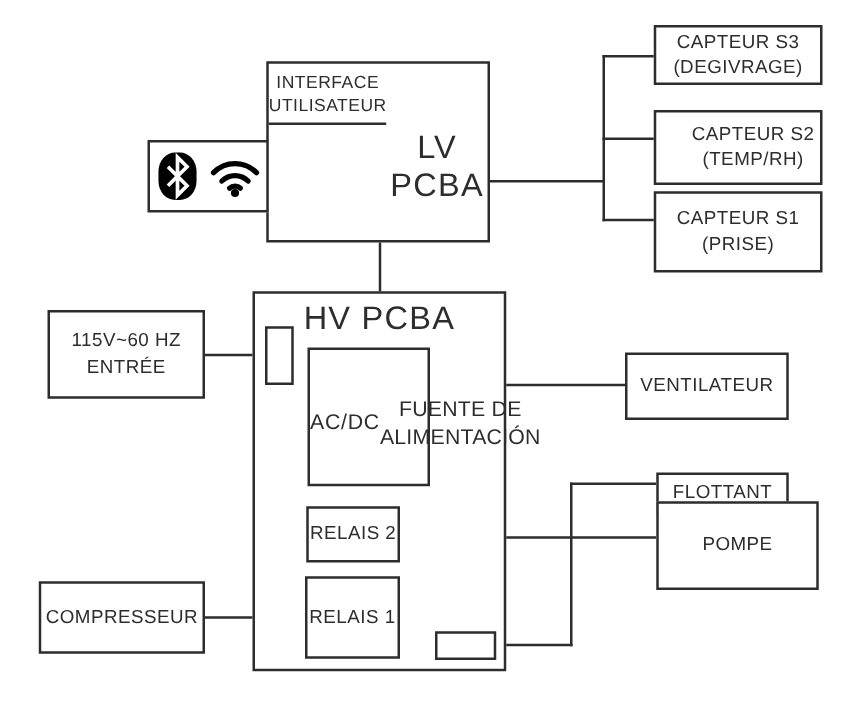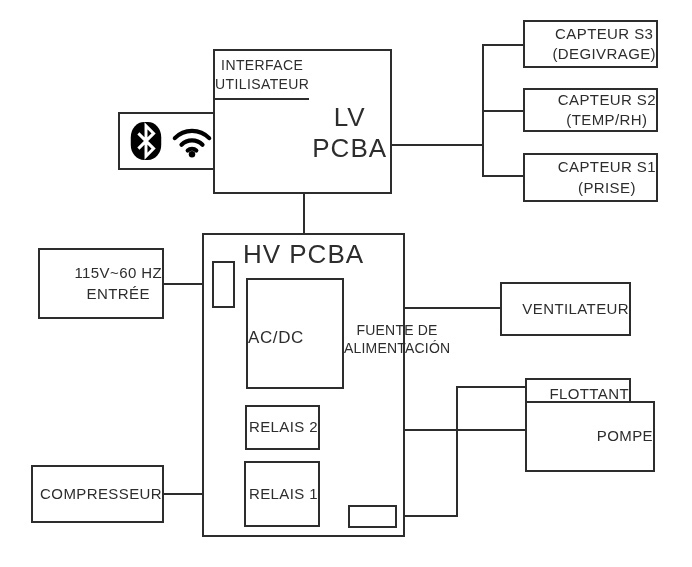--- a/index.html
+++ b/index.html
@@ -2,38 +2,38 @@
 <html><head>
 <meta charset="utf-8">
 <style>
   html,body{margin:0;padding:0;background:#ffffff;}
   #canvas{
     position:relative;width:692px;height:567px;background:#ffffff;
     font-family:"Liberation Sans", sans-serif;color:#2d2d2d;overflow:hidden;
   }
   .box{
     position:absolute;box-sizing:border-box;border:2px solid #2d2d2d;background:#ffffff;
-    display:flex;align-items:center;justify-content:flex-end;text-align:center;
+    display:flex;align-items:center;justify-content:center;text-align:center;
   }
   .pre{white-space:pre-line;}
   .lbl-md{font-size:15px;letter-spacing:0.4px;line-height:1.35;}
   .lbl-lg{font-size:26px;letter-spacing:1px;}
   .hline,.vline{position:absolute;background:#2d2d2d;}
   .hline{height:2px;}
   .vline{width:2px;}
   #lv-box{flex-direction:row;align-items:stretch;justify-content:flex-start;padding:0;}
   #lv-header{
     box-sizing:border-box;height:49px;border-bottom:2px solid #2d2d2d;
     display:flex;align-items:center;justify-content:center;font-size:14px;line-height:1.3;letter-spacing:0.4px;
   }
   #lv-body{flex:1;display:flex;align-items:flex-end;justify-content:center;padding-bottom:28px;margin-top:28px;}
   #hv-box{align-items:flex-start;justify-content:center;padding-top:4px;}
   #acdc-box{flex-direction:row;justify-content:flex-start;padding-top:8px;}
   #acdc-title{font-size:17px;letter-spacing:0.6px;}
-  #acdc-sub{font-size:14px;letter-spacing:0.2px;line-height:1.3;margin-top:3px;margin-left:40px;}
+  #acdc-sub{font-size:17px;letter-spacing:0.2px;line-height:1.3;margin-top:3px;}
   #btwifi-box{gap:8px;}
   .icon{display:block;}
 </style>
 </head>
 <body>
 
 <div id="canvas">
 
   <div class="hline" style="left:391px;top:144px;width:92px;"></div>
   <div class="vline" style="left:482px;top:44px;height:133px;"></div>
@@ -69,25 +69,25 @@
       <path d="M11,22 A 15.5 15.5 0 0 1 33,22" fill="none" stroke="#000000" stroke-width="4.4" stroke-linecap="round"></path>
       <path d="M17.5,28 A 6.5 6.5 0 0 1 26.5,28" fill="none" stroke="#000000" stroke-width="4.4" stroke-linecap="round"></path>
       <circle cx="22" cy="32" r="3.4" fill="#000000"></circle>
     </svg>
   </div>
 
   <div class="box lbl-md" style="left:523px;top:20px;width:135px;height:48px;">
     <span class="pre">CAPTEUR S3
 (DEGIVRAGE)</span>
   </div>
-  <div class="box lbl-md" style="left:523px;top:88px;width:135px;height:44px;border-width:2.5px;padding-left:24px;">
+  <div class="box lbl-md" style="left:523px;top:88px;width:135px;height:60px;border-width:2.5px;padding-left:24px;">
     <span class="pre">CAPTEUR S2
 (TEMP/RH)</span>
   </div>
-  <div class="box lbl-md" style="left:523px;top:153px;width:135px;height:49px;">
+  <div class="box lbl-md" style="left:523px;top:153px;width:135px;height:65px;">
     <span class="pre">CAPTEUR S1
 (PRISE)</span>
   </div>
 
   <div class="box" id="hv-box" style="left:202px;top:233px;width:203px;height:304px;">
     <span class="lbl-lg">HV PCBA</span>
   </div>
 
   <div class="box" style="left:212px;top:261px;width:23px;height:47px;"></div>
 

